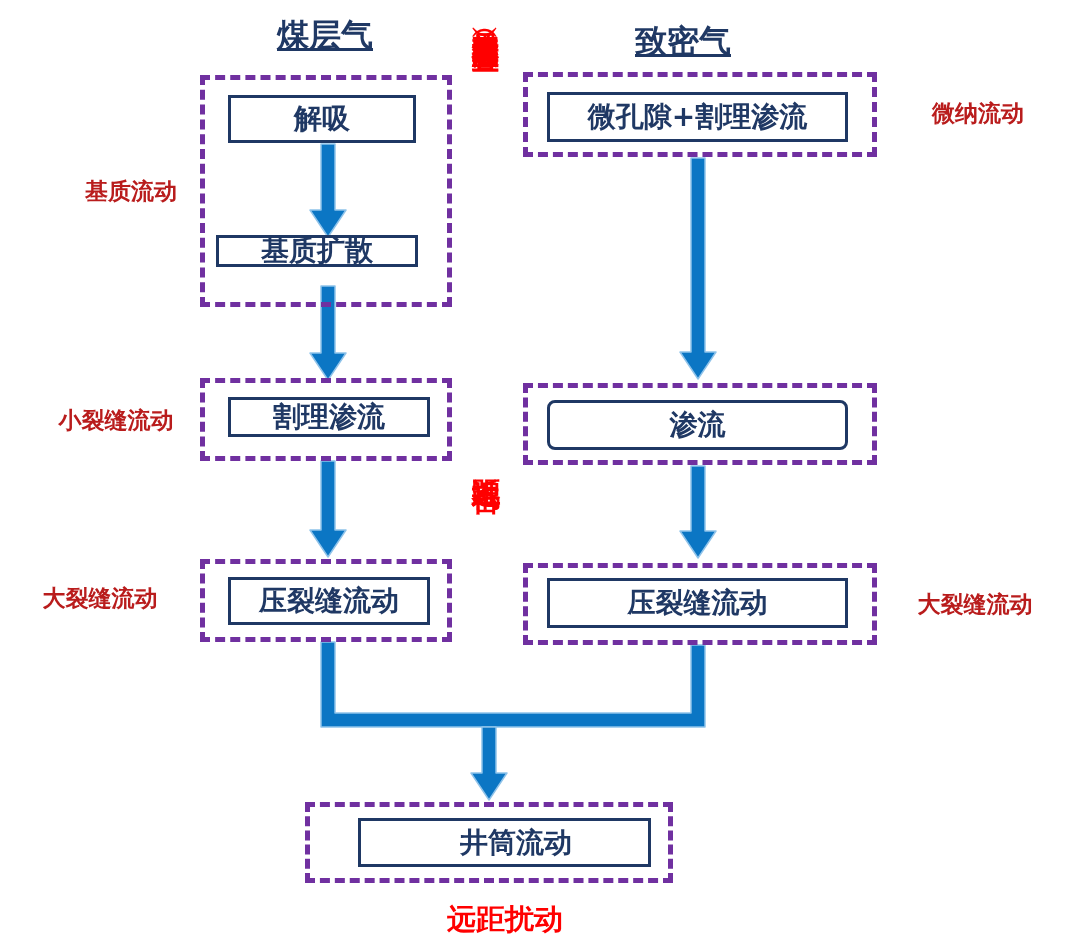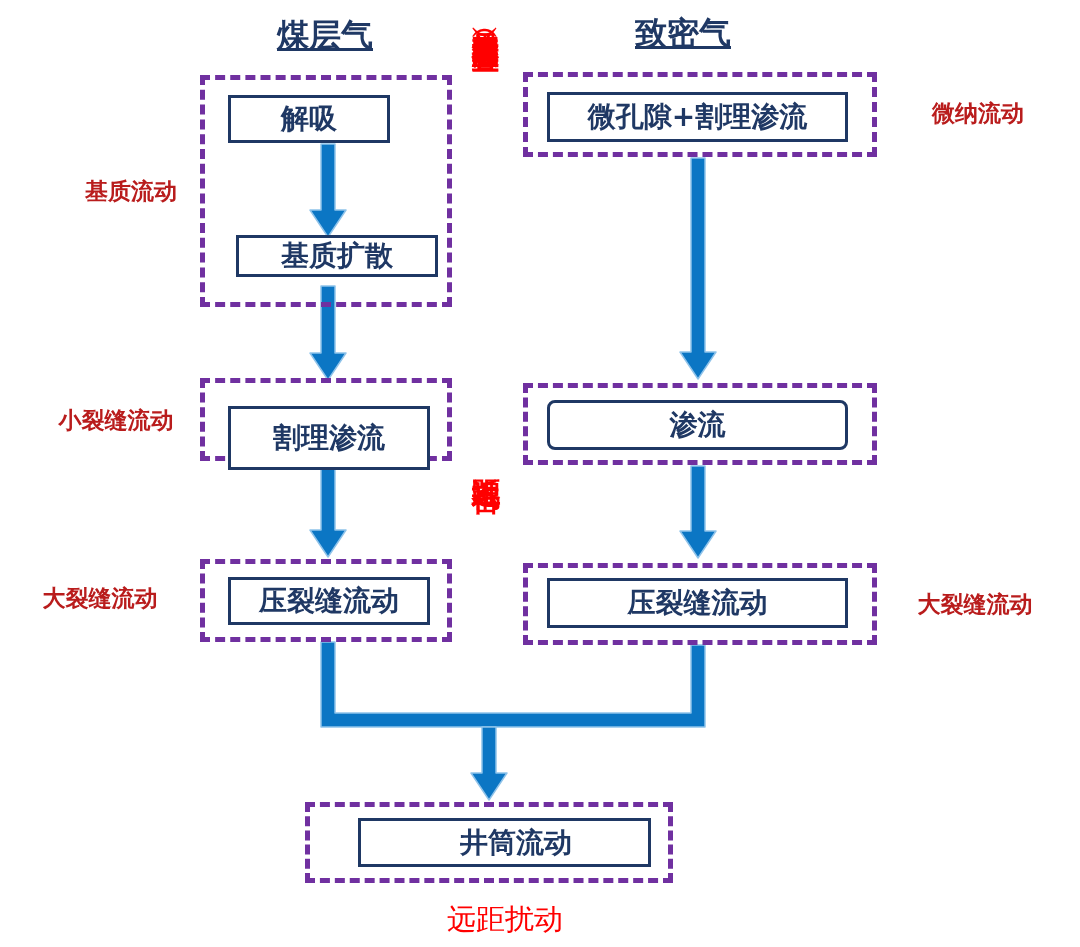--- a/index.html
+++ b/index.html
@@ -25,21 +25,21 @@
     position:absolute;transform:translate(-50%,-50%);
     font-size:23px;font-weight:700;color:#b91c1c;white-space:nowrap;z-index:3;
   }
   .red-v{
     position:absolute;transform:translateX(-50%);
     writing-mode:vertical-rl;text-orientation:mixed;
     font-size:27px;font-weight:700;color:#FF0000;line-height:1;z-index:3;white-space:nowrap;
   }
   .red-h{
     position:absolute;transform:translate(-50%,-50%);
-    font-size:29px;font-weight:400;color:#FF0000;white-space:nowrap;z-index:3;
+    font-size:29px;font-weight:700;color:#FF0000;white-space:nowrap;z-index:3;
   }
 </style>
 </head>
 <body>
 
 <div id="canvas">
 
   <svg id="arrow-layer" viewBox="0 0 1080 947" xmlns="http://www.w3.org/2000/svg">
     <g fill="#0B76C4" stroke="#8FC3EA" stroke-width="1.5" stroke-linejoin="round">
 
@@ -50,32 +50,32 @@
       <path d="M691,158 L705,158 L705,352 L716,352 L698,379 L680,352 L691,352 Z"></path>
       <path d="M691,466 L705,466 L705,531 L716,531 L698,558 L680,531 L691,531 Z"></path>
 
       <path d="M321,642 L335,642 L335,713 L691,713 L691,645 L705,645 L705,727 L321,727 Z"></path>
 
       <path d="M482,727 L496,727 L496,773 L507,773 L489,800 L471,773 L482,773 Z"></path>
     </g>
   </svg>
 
   <div class="hdr" style="left:325px;top:36px;">煤层气</div>
-  <div class="hdr" style="left:683px;top:34px;">致密气</div>
+  <div class="hdr" style="left:683px;top:42px;">致密气</div>
 
   <div class="red-v" style="left:486px;top:24px;letter-spacing:-1px;">叠置互层（没有明显不利效果）</div>
   <div class="red-v" style="left:486px;top:455px;font-size:29px;letter-spacing:2px;">近距耦合</div>
   <div class="red-h" style="left:505px;top:920px;">远距扰动</div>
 
   <div class="frame" style="left:200px;top:75px;width:252px;height:232px;"></div>
-  <div class="pbox" style="left:228px;top:95px;width:162px;height:48px;">解吸</div>
-  <div class="pbox" style="left:236px;top:235px;width:202px;height:42px;">基质扩散</div>
+  <div class="pbox" style="left:228px;top:95px;width:188px;height:48px;">解吸</div>
+  <div class="pbox" style="left:216px;top:235px;width:202px;height:32px;">基质扩散</div>
 
   <div class="frame" style="left:200px;top:378px;width:252px;height:83px;"></div>
-  <div class="pbox" style="left:228px;top:406px;width:202px;height:64px;">割理渗流</div>
+  <div class="pbox" style="left:228px;top:397px;width:202px;height:40px;">割理渗流</div>
 
   <div class="frame" style="left:200px;top:559px;width:252px;height:83px;"></div>
   <div class="pbox" style="left:228px;top:577px;width:202px;height:48px;">压裂缝流动</div>
 
   <div class="slabel" style="left:116px;top:420px;">小裂缝流动</div>
   <div class="slabel" style="left:131px;top:191px;">基质流动</div>
   <div class="slabel" style="left:100px;top:598px;">大裂缝流动</div>
 
   <div class="frame" style="left:523px;top:72px;width:354px;height:85px;"></div>
   <div class="pbox" style="left:547px;top:92px;width:301px;height:50px;">微孔隙+割理渗流</div>

